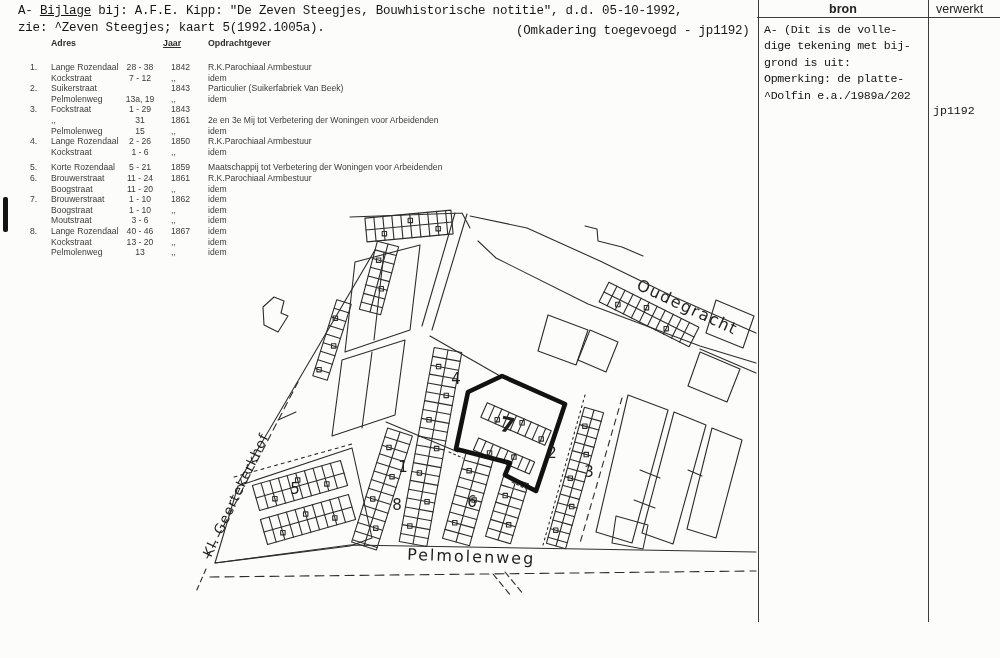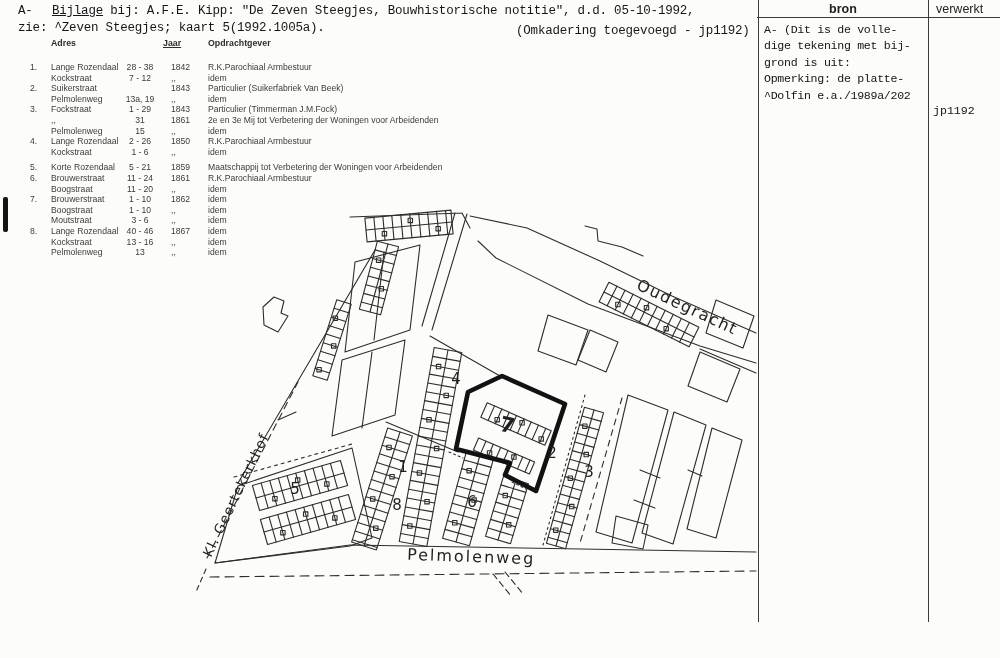--- a/index.html
+++ b/index.html
@@ -6,21 +6,21 @@
   body{
     width:1000px;height:658px;position:relative;overflow:hidden;
     background:#fcfcfa;color:#1c1c1c;
     font-family:"Liberation Sans",sans-serif;
   }
   .mono{font-family:"Liberation Mono","DejaVu Sans Mono",monospace;}
   .abs{position:absolute;}
   
   .hline{font-size:12.5px;letter-spacing:-0.2px;color:#171717;white-space:pre;}
   .hline span{white-space:pre;}
-  .uline{text-decoration:underline;margin-left:12px;}
+  .uline{text-decoration:underline;}
   
   #table{position:absolute;left:0;top:62px;width:740px;color:#3b3b3b;}
   .trow{position:relative;height:10.6px;font-size:8.6px;line-height:10.6px;}
   .trow:nth-child(10){margin-top:5px;}
   .c-num{position:absolute;left:30px;width:18px;}
   .c-street{position:absolute;left:51px;width:76px;white-space:nowrap;}
   .c-range{position:absolute;left:122px;width:36px;text-align:center;white-space:nowrap;}
   .c-year{position:absolute;left:171px;width:32px;}
   .c-client{position:absolute;left:208px;width:500px;white-space:nowrap;}
   .thead{position:absolute;top:38px;font-size:8.8px;font-weight:bold;color:#2e2e2e;}
@@ -73,21 +73,20 @@
       <span class="c-street">Pelmolenweg</span>
       <span class="c-range">13a, 19</span>
       <span class="c-year">,,</span>
       <span class="c-client">idem</span>
     </div>
     <div class="trow">
       <span class="c-num">3.</span>
       <span class="c-street">Fockstraat</span>
       <span class="c-range">1 - 29</span>
       <span class="c-year">1843</span>
-      <span class="c-client">Particulier (Timmerman J.M.Fock)</span>
     </div>
     <div class="trow">
       <span class="c-num"></span>
       <span class="c-street">,,</span>
       <span class="c-range">31</span>
       <span class="c-year">1861</span>
       <span class="c-client">2e en 3e Mij tot Verbetering der Woningen voor Arbeidenden</span>
     </div>
     <div class="trow">
       <span class="c-num"></span>
@@ -155,21 +154,21 @@
     <div class="trow">
       <span class="c-num">8.</span>
       <span class="c-street">Lange Rozendaal</span>
       <span class="c-range">40 - 46</span>
       <span class="c-year">1867</span>
       <span class="c-client">idem</span>
     </div>
     <div class="trow">
       <span class="c-num"></span>
       <span class="c-street">Kockstraat</span>
-      <span class="c-range">13 - 16</span>
+      <span class="c-range">13 - 20</span>
       <span class="c-year">,,</span>
       <span class="c-client">idem</span>
     </div>
     <div class="trow">
       <span class="c-num"></span>
       <span class="c-street">Pelmolenweg</span>
       <span class="c-range">13</span>
       <span class="c-year">,,</span>
       <span class="c-client">idem</span>
     </div>

